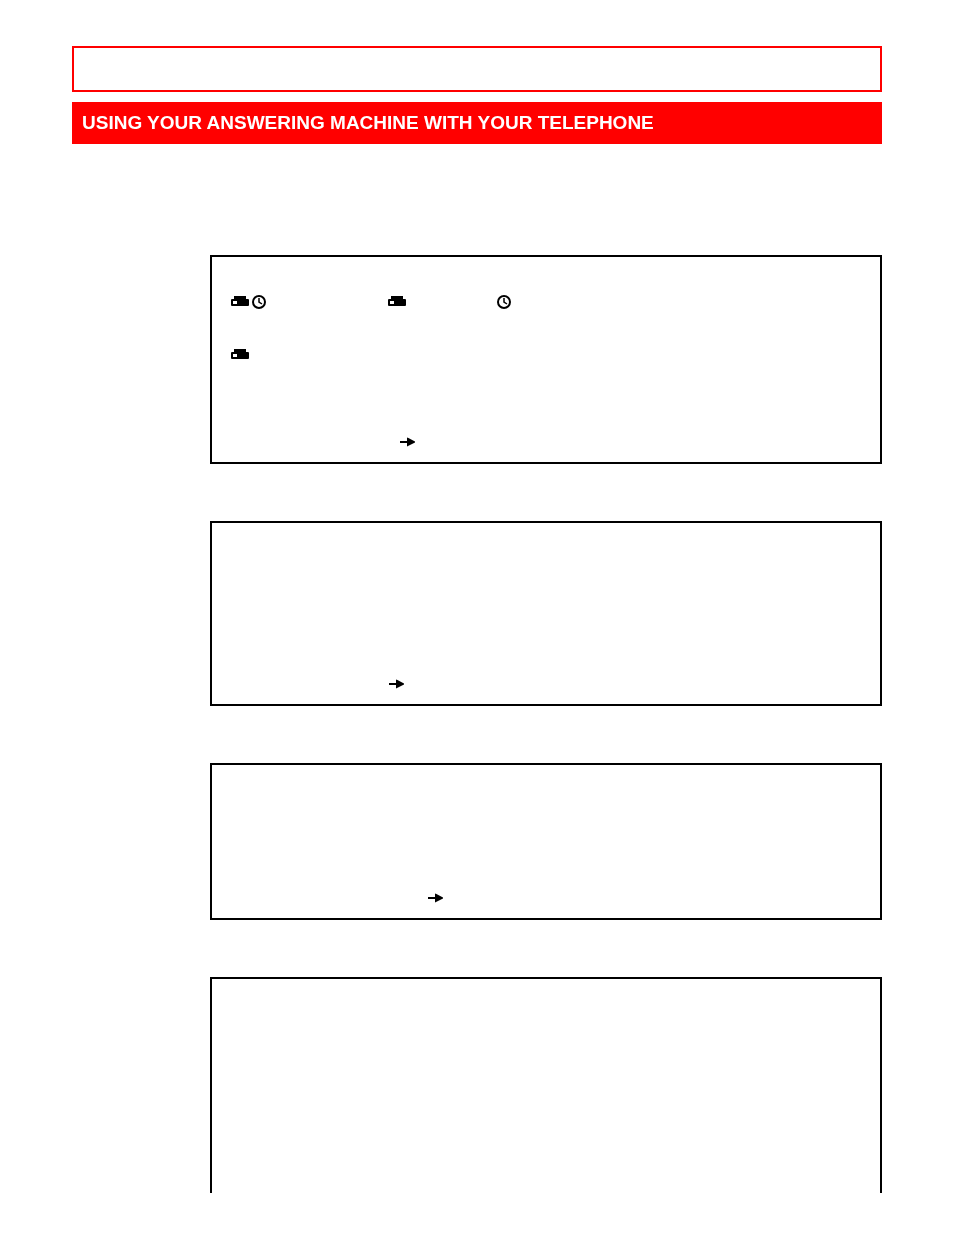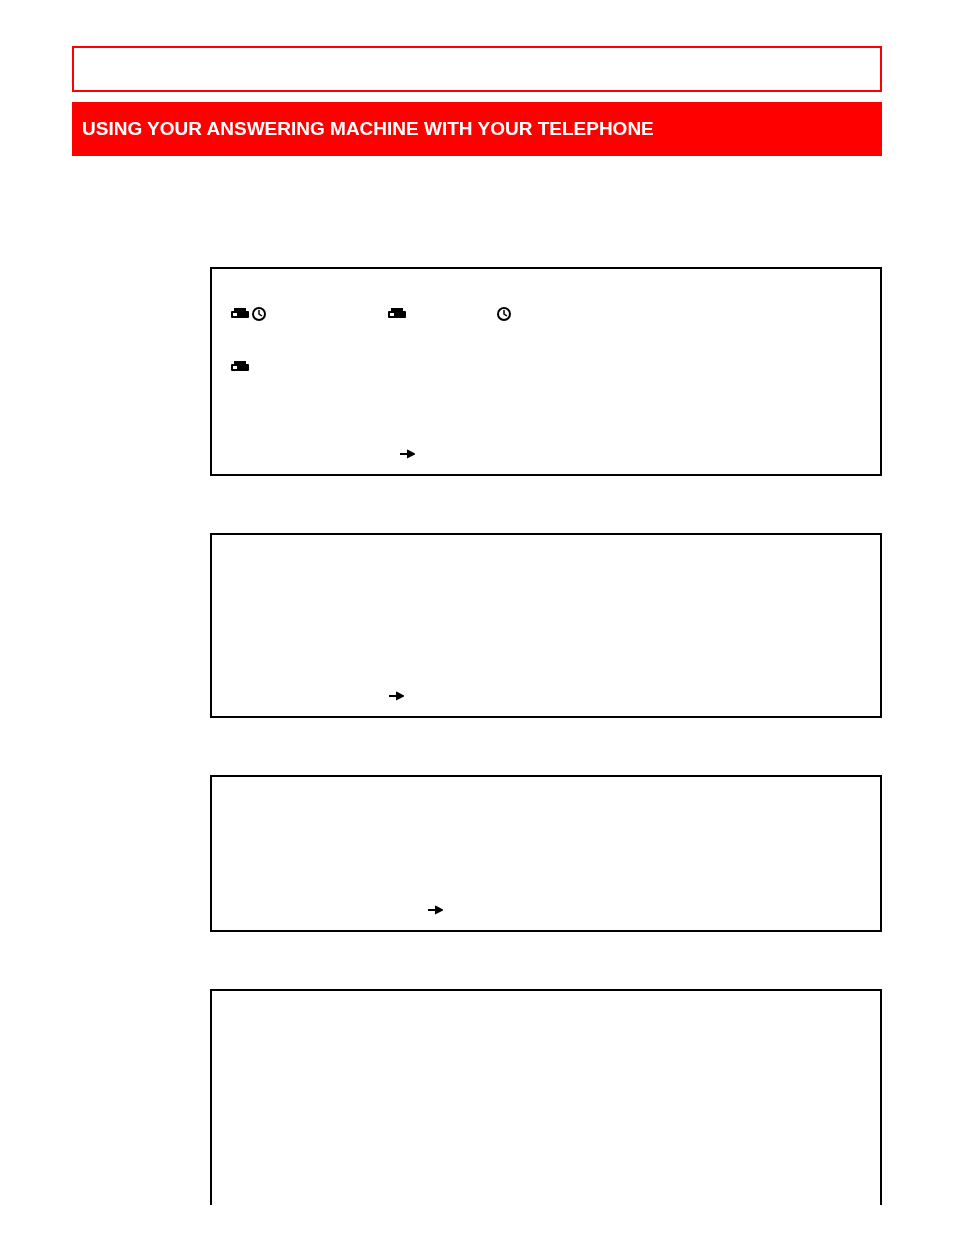--- a/index.html
+++ b/index.html
@@ -20,21 +20,21 @@
   .title-box span {
     position: absolute;
     left: 10px;
     top: 9px;
     color: #ffffff;
     font-size: 22px;
     font-weight: bold;
   }
   .red-bar {
     background: #ff0000;
-    height: 54px;
+    height: 42px;
     display: flex;
     align-items: center;
     padding: 0 10px;
   }
   .red-bar span {
     color: #ffffff;
     font-size: 19px;
     font-weight: bold;
   }
   .intro { margin: 26px 10px 16px 10px; color: #fff; font-size: 14px; line-height: 1.35; }

